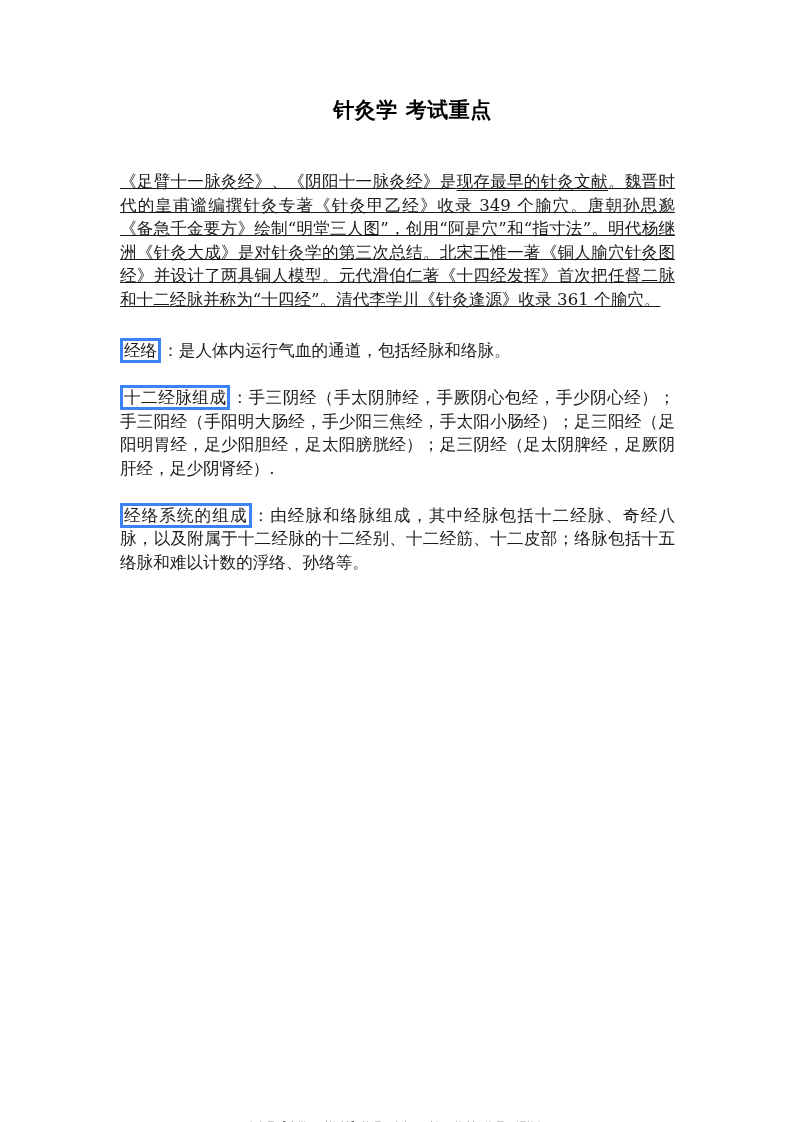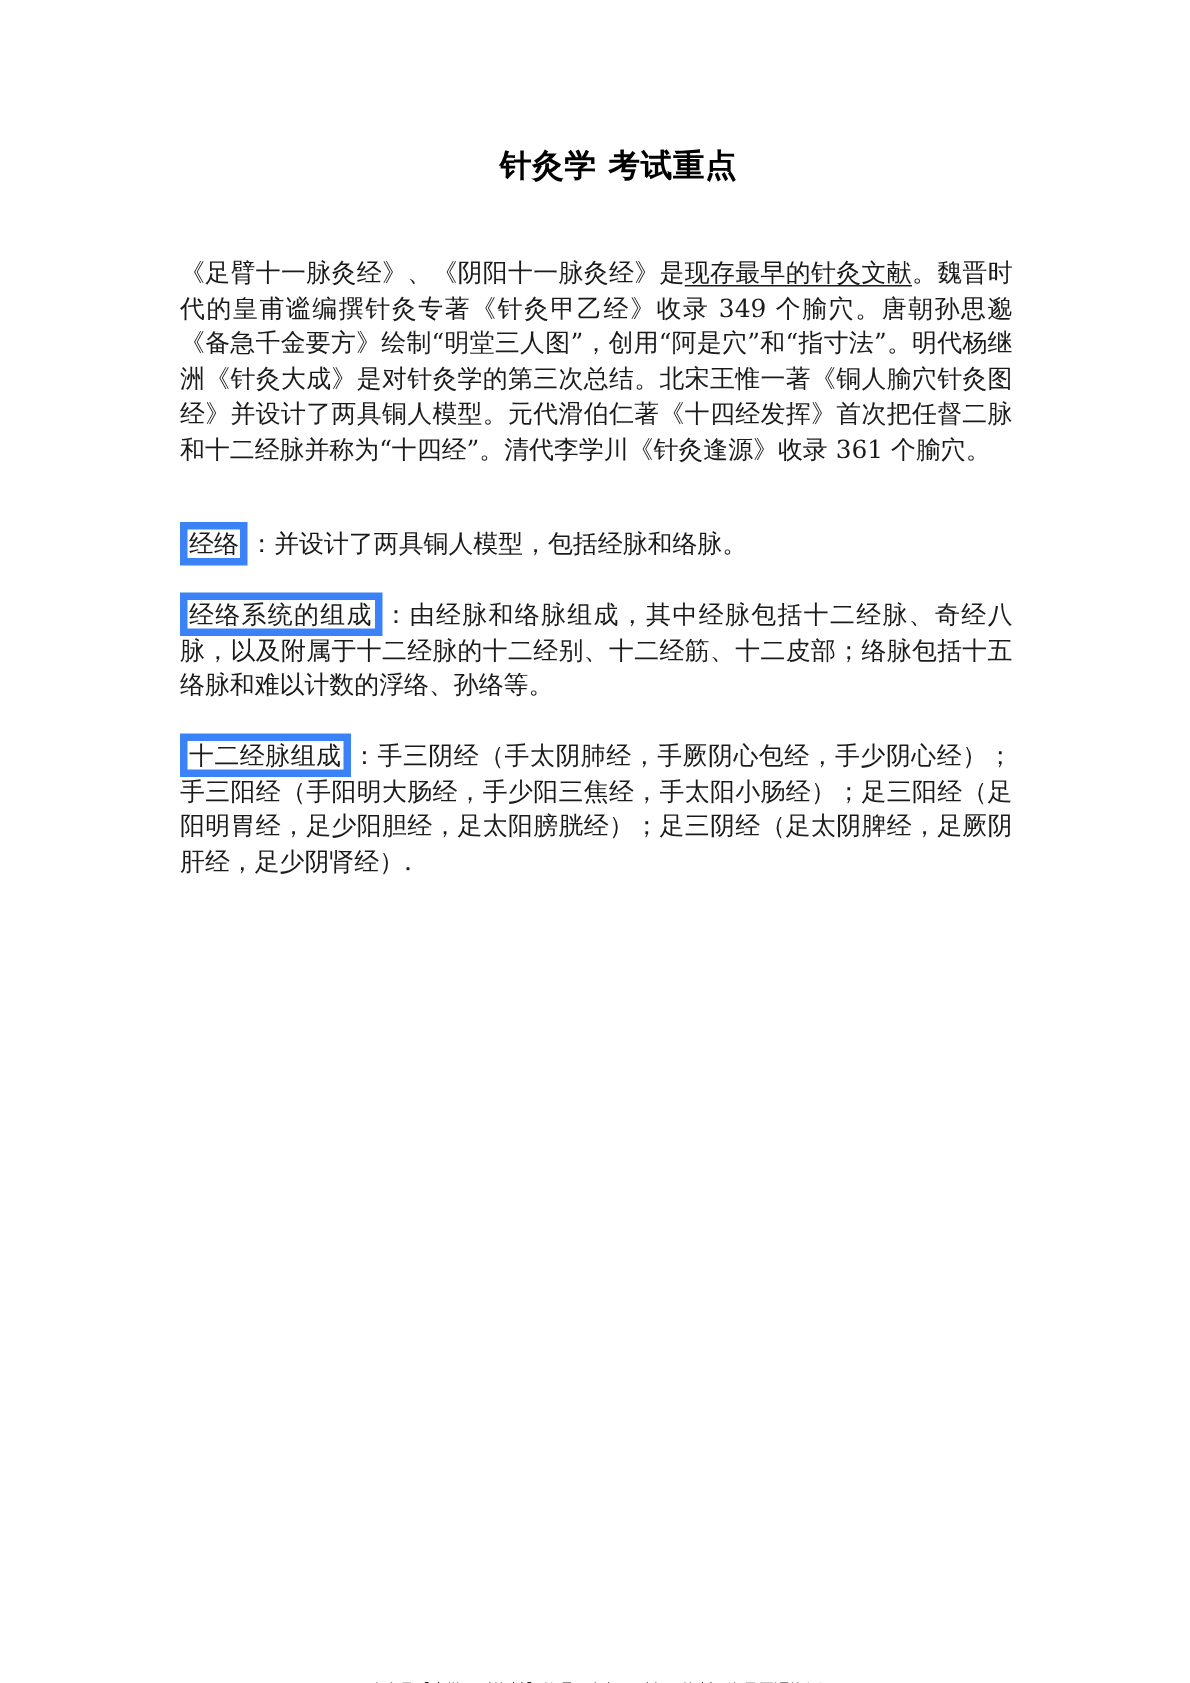--- a/index.html
+++ b/index.html
@@ -14,43 +14,43 @@
       font-family: "DejaVu Sans", "Liberation Sans", sans-serif;
       font-weight: bold; font-size: 21px; letter-spacing: 0.5px;
       color: #000;
     }
     .content {
       position: absolute; left: 120px; width: 555px; top: 170px;
       font-size: 16.6px; line-height: 23.5px; text-align: justify;
     }
     .para { margin: 0 0 23.5px 0; text-align: justify; text-justify: inter-character; }
     .boxed {
-      border: 5px solid #3b82f6; padding: 0 1px; margin-right: 1px; font-family: Liberation Serif, serif;
+      border: 3px solid #3b82f6; padding: 0 1px; margin-right: 1px; font-family: Liberation Serif, serif;
     }
     .uline { text-decoration: underline; text-underline-offset: 3px; }
     .footer {
       position: absolute; top: 1120px; left: 0; width: 793px;
       text-align: center; font-size: 10.5px; color: #222;
       font-family: "DejaVu Sans", "Liberation Sans", sans-serif;
     }
-    #p1 { margin-bottom: 40px; }
+    #p1 { margin-bottom: 28px; text-decoration: underline; }
   </style>
 </head>
 <body>
 
 <div class="title">针灸学 考试重点</div>
 
 <div class="content">
 
   <p class="para" id="p1"><span>《足臂十一脉灸经》、《阴阳十一脉灸经》是</span><span class="uline">现存最早的针灸文献</span><span>。魏晋时代的皇甫谧编撰针灸专著《针灸甲乙经》收录 349 个腧穴。唐朝孙思邈《备急千金要方》绘制“明堂三人图”，创用“阿是穴”和“指寸法”。明代杨继洲《针灸大成》是对针灸学的第三次总结。北宋王惟一著《铜人腧穴针灸图经》并设计了两具铜人模型。元代滑伯仁著《十四经发挥》首次把任督二脉和十二经脉并称为“十四经”。清代李学川《针灸逢源》收录 361 个腧穴。</span></p>
 
-  <p class="para"><span class="boxed">经络</span><span>：并设计了两具铜人模型，包括经脉和络脉。</span></p>
+  <p class="para"><span class="boxed">经络</span><span>：是人体内运行气血的通道，包括经脉和络脉。</span></p>
+
+  <p class="para"><span class="boxed">十二经脉组成</span><span>：手三阴经（手太阴肺经，手厥阴心包经，手少阴心经）；手三阳经（手阳明大肠经，手少阳三焦经，手太阳小肠经）；足三阳经（足阳明胃经，足少阳胆经，足太阳膀胱经）；足三阴经（足太阴脾经，足厥阴肝经，足少阴肾经）.</span></p>
 
   <p class="para"><span class="boxed">经络系统的组成</span><span>：由经脉和络脉组成，其中经脉包括十二经脉、奇经八脉，以及附属于十二经脉的十二经别、十二经筋、十二皮部；络脉包括十五络脉和难以计数的浮络、孙络等。</span></p>
-
-  <p class="para"><span class="boxed">十二经脉组成</span><span>：手三阴经（手太阴肺经，手厥阴心包经，手少阴心经）；手三阳经（手阳明大肠经，手少阳三焦经，手太阳小肠经）；足三阳经（足阳明胃经，足少阳胆经，足太阳膀胱经）；足三阴经（足太阴脾经，足厥阴肝经，足少阴肾经）.</span></p>
 
 
 
 
 </div>
 
 <div class="footer">公众号【大学百科资料】整理，有超百科复习资料+海量网课资源</div>
 
 </body></html>

